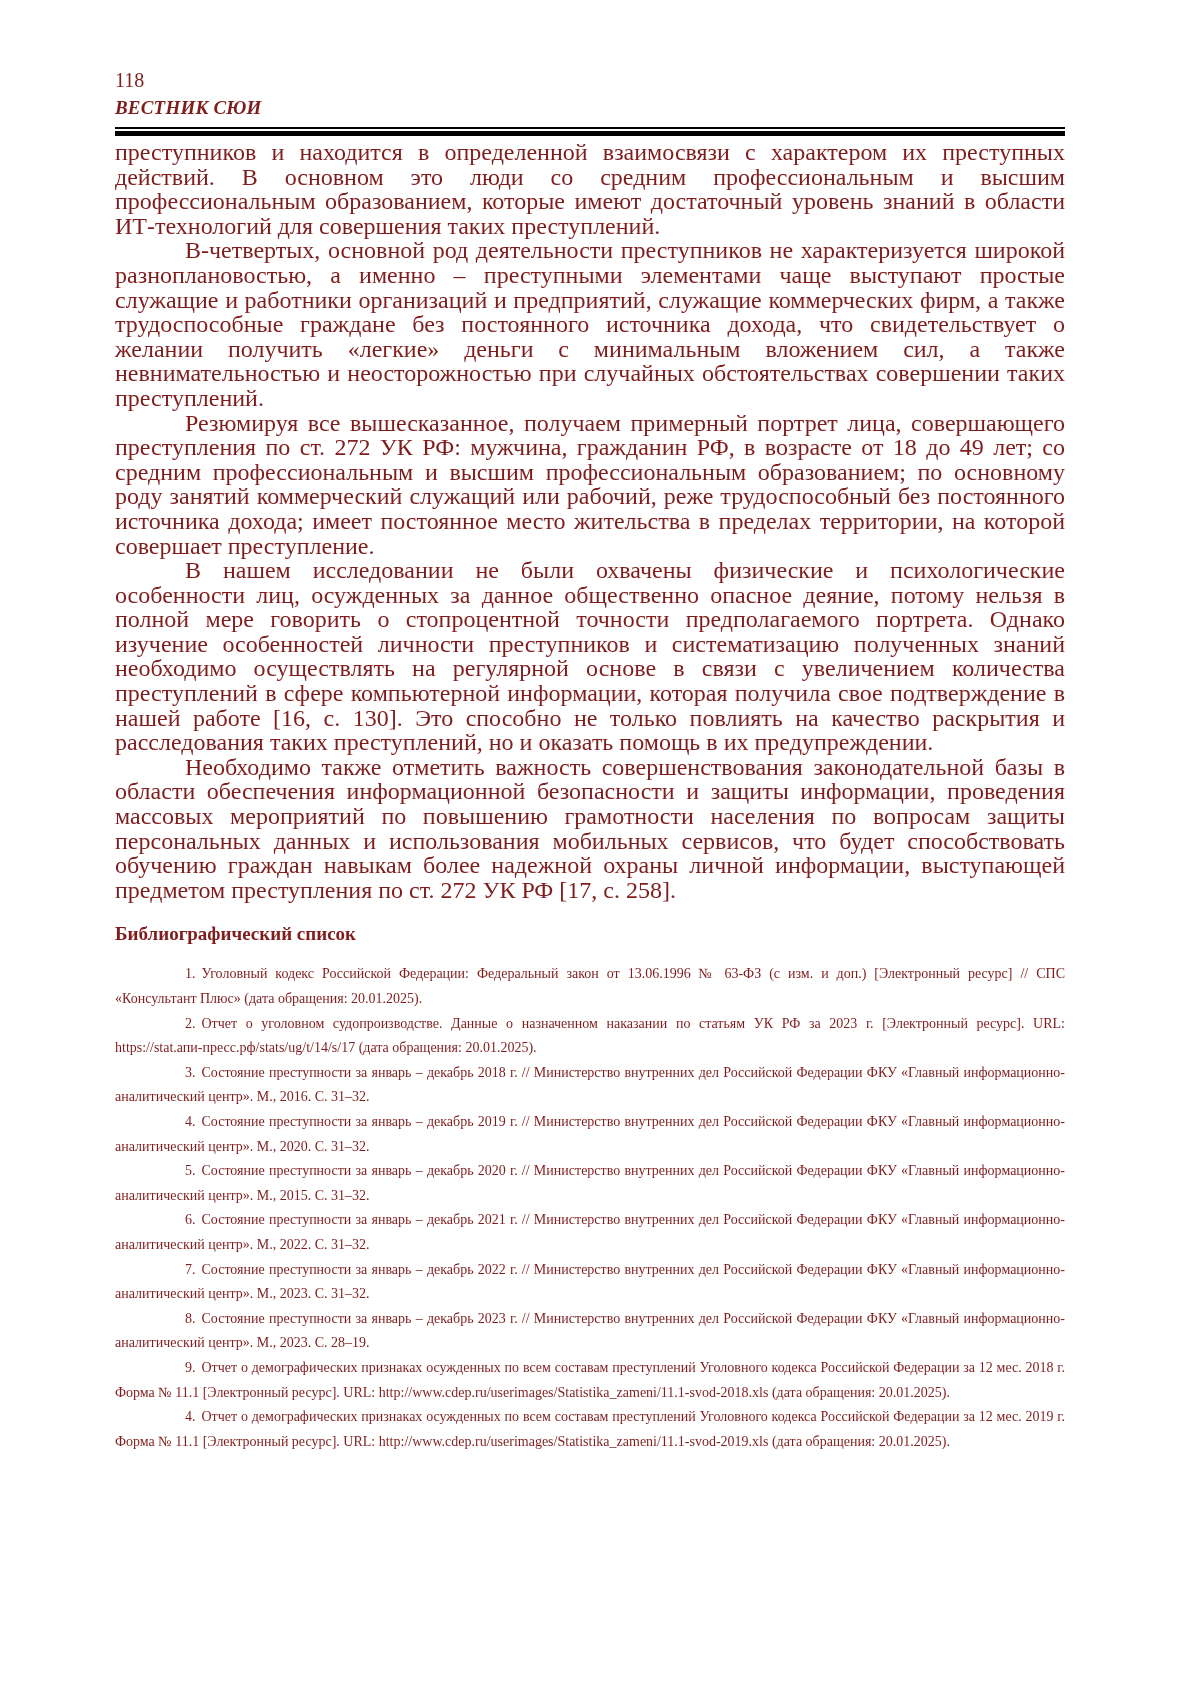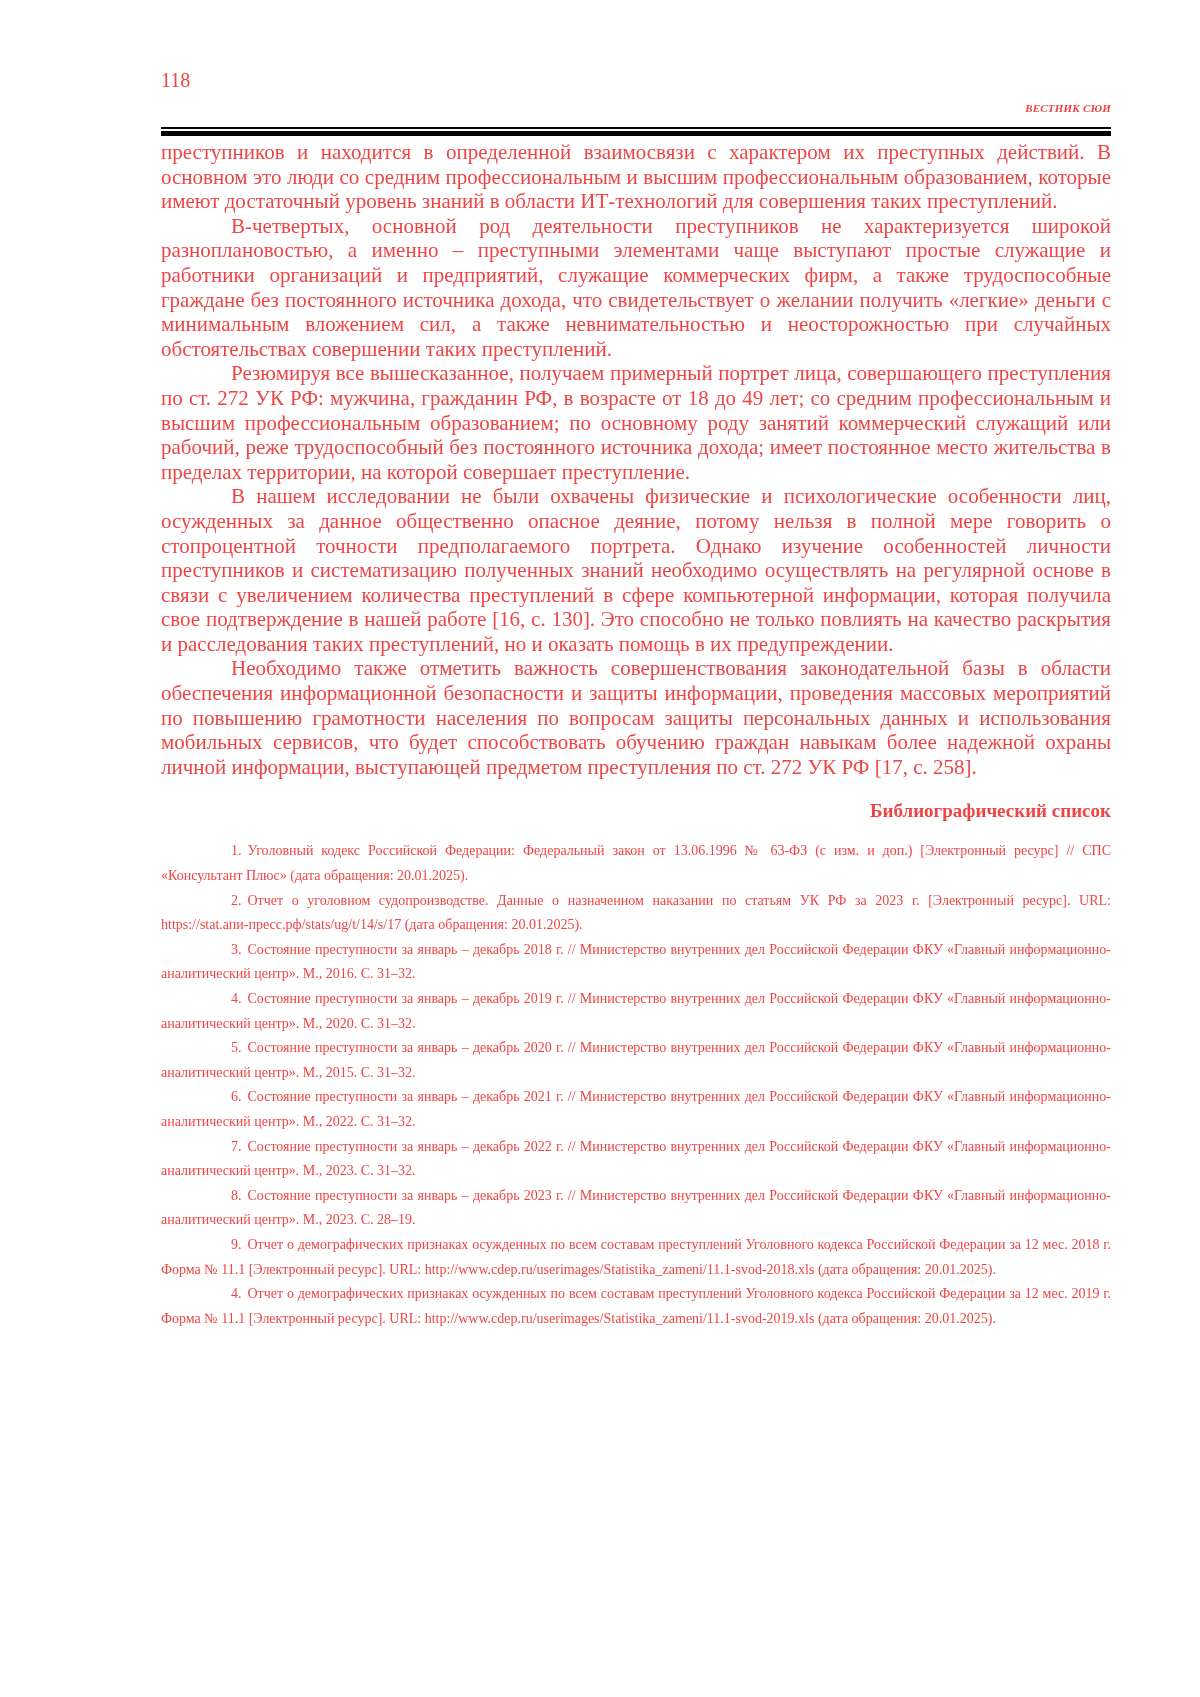--- a/index.html
+++ b/index.html
@@ -1,32 +1,32 @@
 <!DOCTYPE html>
 <html><head>
 <meta charset="utf-8">
 <style>
   html, body { margin: 0; padding: 0; background: #ffffff; }
   body { width: 1200px; height: 1697px; position: relative; overflow: hidden; }
   .page {
     position: absolute; left: 115px; top: 68px; width: 950px;
-    font-family: "Liberation Serif", serif; color: #ef4444; margin-left: 46px;
+    font-family: "Liberation Serif", serif; color: #7f1d1d;
   }
   .page-num { font-size: 20px; line-height: 24px; margin: 0; }
   .journal-title {
-    text-align: right; font-style: italic; font-weight: bold;
-    font-size: 11px; line-height: 20px; margin-top: 6px; letter-spacing: 0.2px;
+    text-align: left; font-style: italic; font-weight: bold;
+    font-size: 19px; line-height: 20px; margin-top: 6px; letter-spacing: 0.2px;
   }
   .rule-thin { height: 2px; background: #000; margin-top: 9px; }
   .rule-thick { height: 5px; background: #000; margin-top: 2px; }
-  .body { margin-top: 4px; font-size: 21px; line-height: 24.6px; }
+  .body { margin-top: 4px; font-size: 24px; line-height: 24.6px; }
   .body p { margin: 0; text-align: justify; }
   .body p.indent { text-indent: 70px; }
   .bib-title {
-    text-align: right; font-weight: bold; font-size: 19px;
+    text-align: left; font-weight: bold; font-size: 19px;
     line-height: 24px; margin: 20px 0 16px 0;
   }
   .bib p { margin: 0; text-align: justify; text-indent: 70px; font-size: 14px; line-height: 24.6px; }
   .bib .num { margin-right: 6px; }
 </style>
 </head>
 <body>
 
 <div class="page">
   <div class="page-num">118</div>

